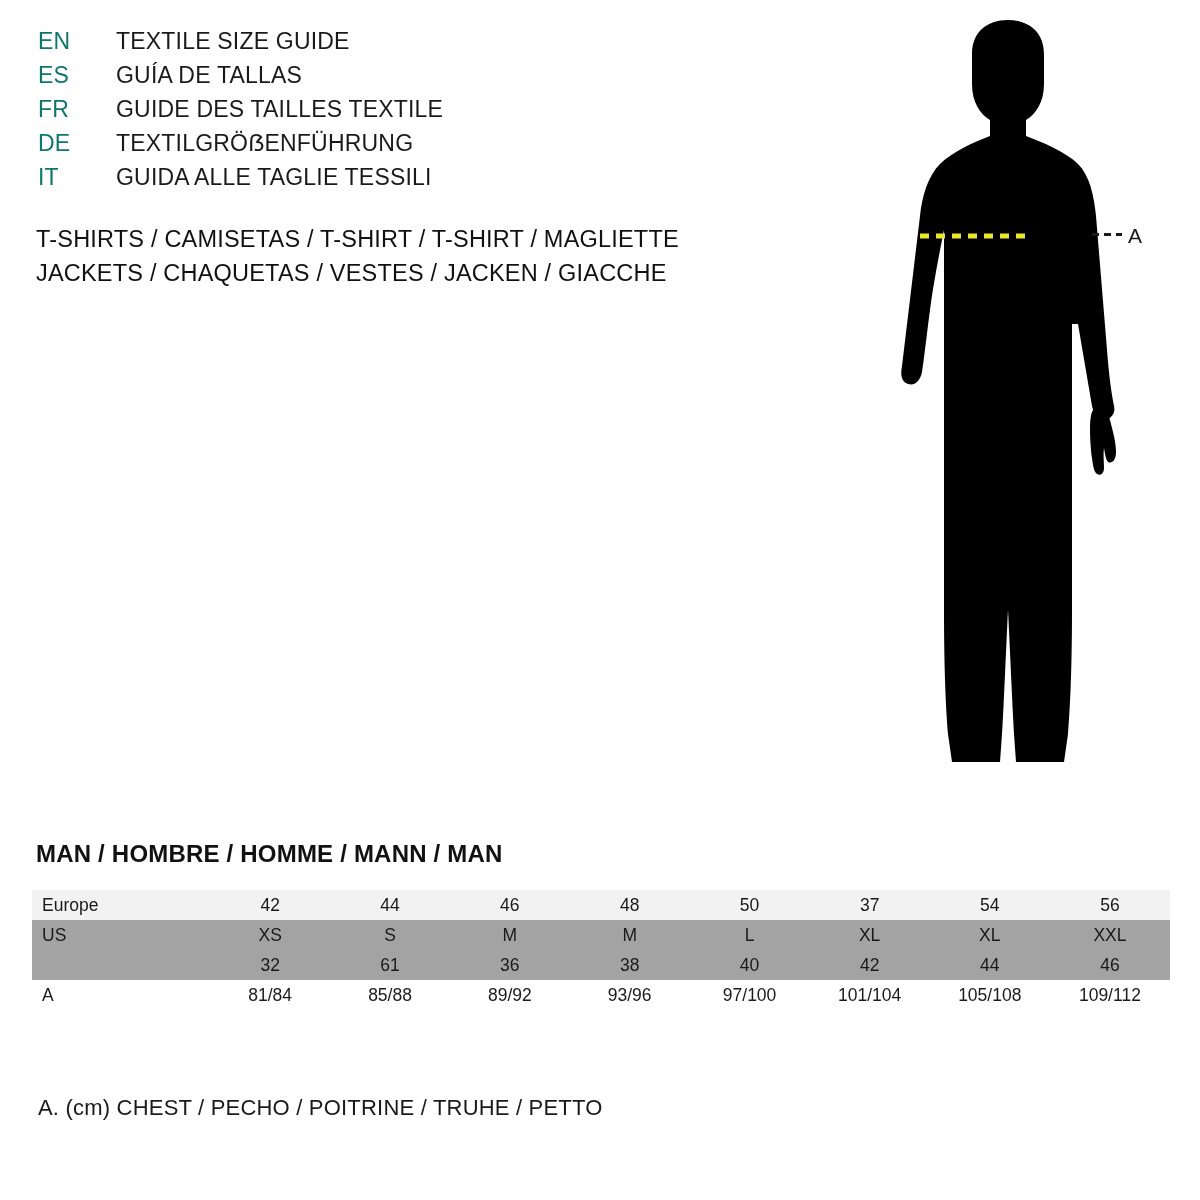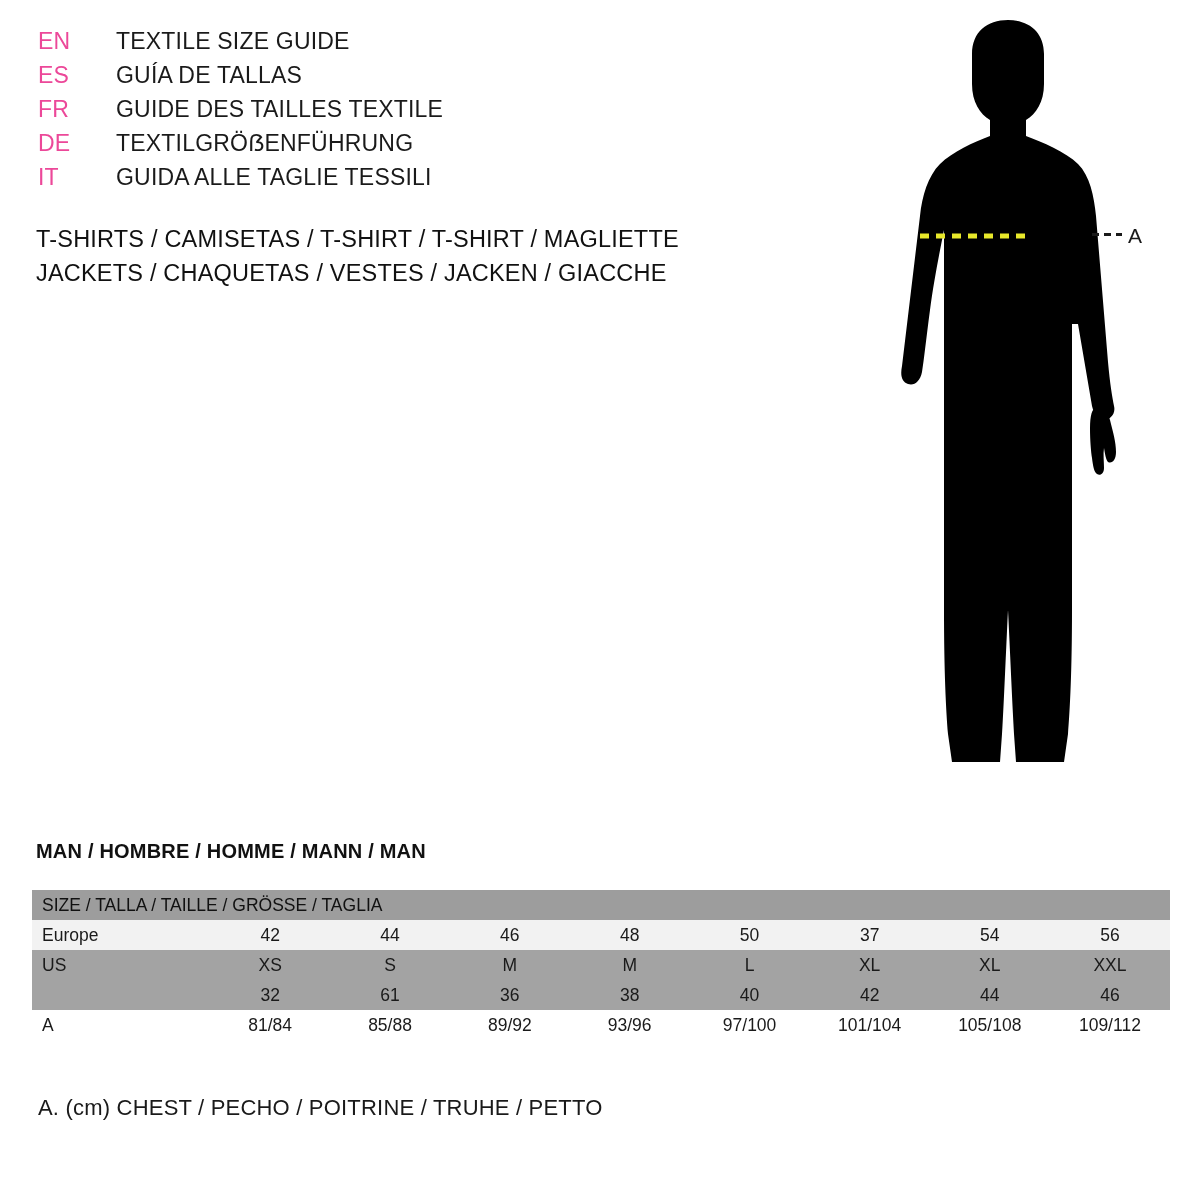--- a/index.html
+++ b/index.html
@@ -31,21 +31,21 @@
   .lang-row {
     display: flex;
     align-items: baseline;
     height: 34px;
     font-size: 23px;
     letter-spacing: 0.2px;
   }
   .lang-code {
     width: 78px;
     flex: 0 0 78px;
-    color: #ec4899;
+    color: #0f766e;
   }
   .lang-text {
     color: #1a1a1a;
   }
 
   
   .category-block {
     position: absolute;
     left: 36px;
     top: 222px;
@@ -85,21 +85,21 @@
     width: 30px;
     height: 3px;
     background: repeating-linear-gradient(to right, #1a1a1a 0 7px, transparent 7px 12px);
   }
 
   
   .man-title {
     position: absolute;
     left: 36px;
     top: 840px;
-    font-size: 20px;
+    font-size: 24px;
     font-weight: bold;
     letter-spacing: 0.2px;
     color: #111111;
   }
 
   table.size-table {
     position: absolute;
     left: 32px;
     top: 890px;
     width: 1138px;
@@ -242,23 +242,20 @@
       </g>
     </svg>
   </div>
   <div class="measure-dashes"></div>
   <div class="measure-label">A</div>
 
   <div class="man-title">MAN / HOMBRE / HOMME / MANN / MAN</div>
 
   <table class="size-table">
     <tbody>
-      <tr class="row-header">
-        <td colspan="9" class="cell-label">SIZE / TALLA / TAILLE / GRÖSSE / TAGLIA</td>
-      </tr>
       <tr class="row-light">
         <td class="cell-label">Europe</td>
         <td class="cell-val">42</td>
         <td class="cell-val">44</td>
         <td class="cell-val">46</td>
         <td class="cell-val">48</td>
         <td class="cell-val">50</td>
         <td class="cell-val">37</td>
         <td class="cell-val">54</td>
         <td class="cell-val">56</td>

